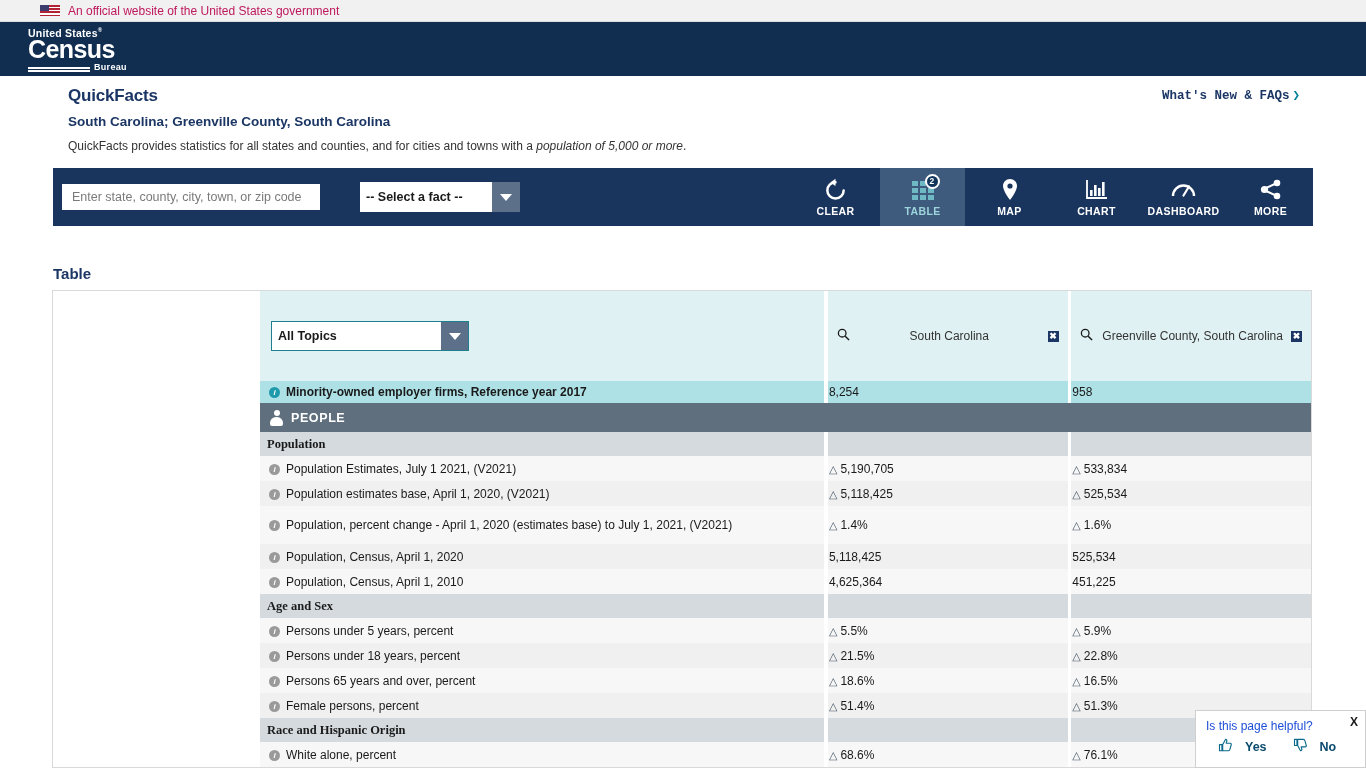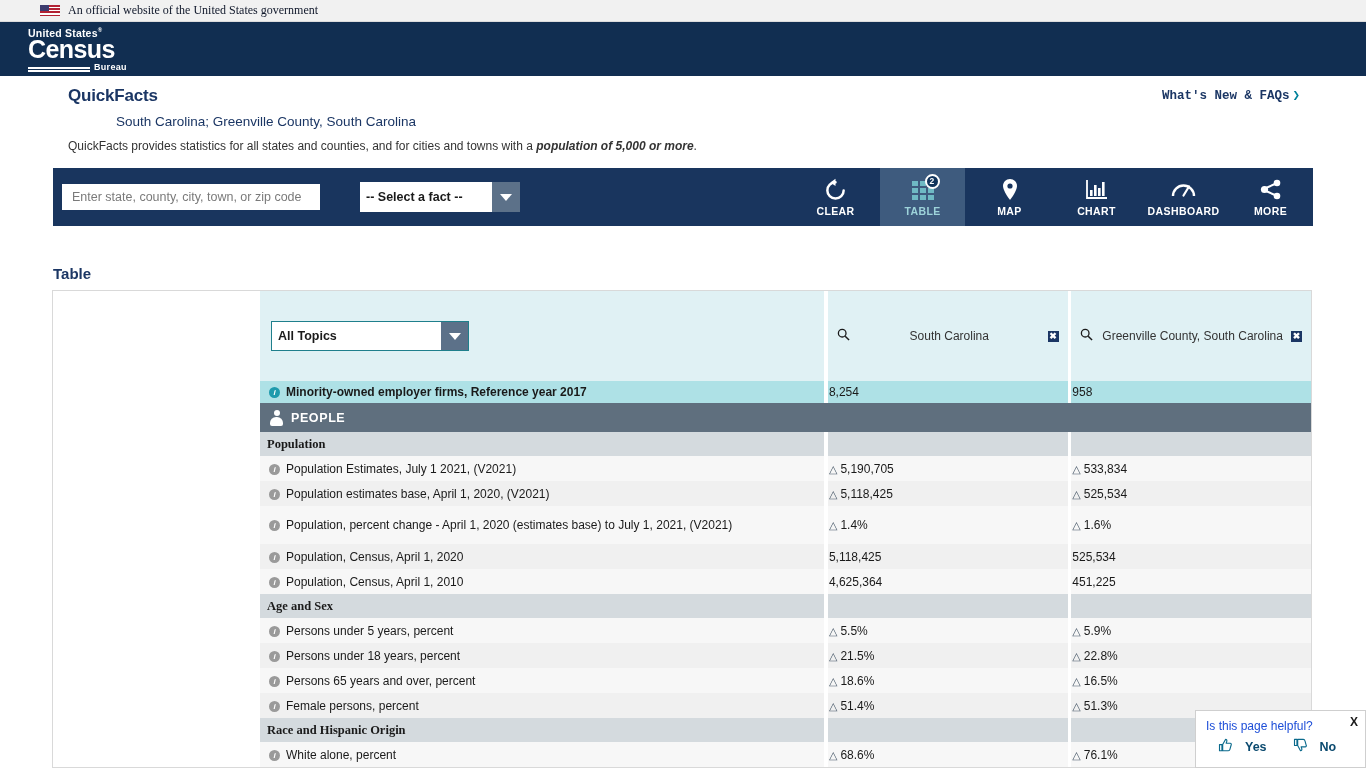--- a/index.html
+++ b/index.html
@@ -13,22 +13,21 @@
 
   
   .gov-banner {
     height: 22px;
     background: #f1f1f1;
     border-bottom: 1px solid #dcdcdc;
     display: flex;
     align-items: center;
     padding-left: 40px;
     font-size: 12px;
-    color: #0f172a;
-    font-family: Liberation Serif, serif;
+    color: #be185d;
   }
   .flag-icon {
     width: 20px; height: 11px;
     margin-right: 8px;
     position: relative;
     display: inline-block;
     background: #ffffff;
     overflow: hidden;
     flex: 0 0 auto;
   }
@@ -100,31 +99,30 @@
     background: #ffffff;
   }
   .qf-title {
     font-size: 17px;
     font-weight: bold;
     color: #1b3664;
     letter-spacing: -.2px;
   }
   .qf-sub {
     font-size: 13.5px;
-    font-weight: normal;
+    font-weight: bold;
     color: #1b3664;
     margin-top: 8px;
-    margin-left: 48px;
   }
   .qf-desc {
     font-size: 12px;
     color: #333333;
     margin-top: 10px;
   }
-  .qf-desc em { font-style: italic; font-weight: bold; text-align: center; }
+  .qf-desc em { font-style: italic; font-weight: normal; text-align: center; }
   .whats-new {
     position: absolute;
     right: 66px;
     top: 11px;
     font-size: 12.5px;
     font-weight: bold;
     color: #1b3664;
     cursor: pointer;
     white-space: nowrap;
     font-family: Liberation Mono, monospace;

